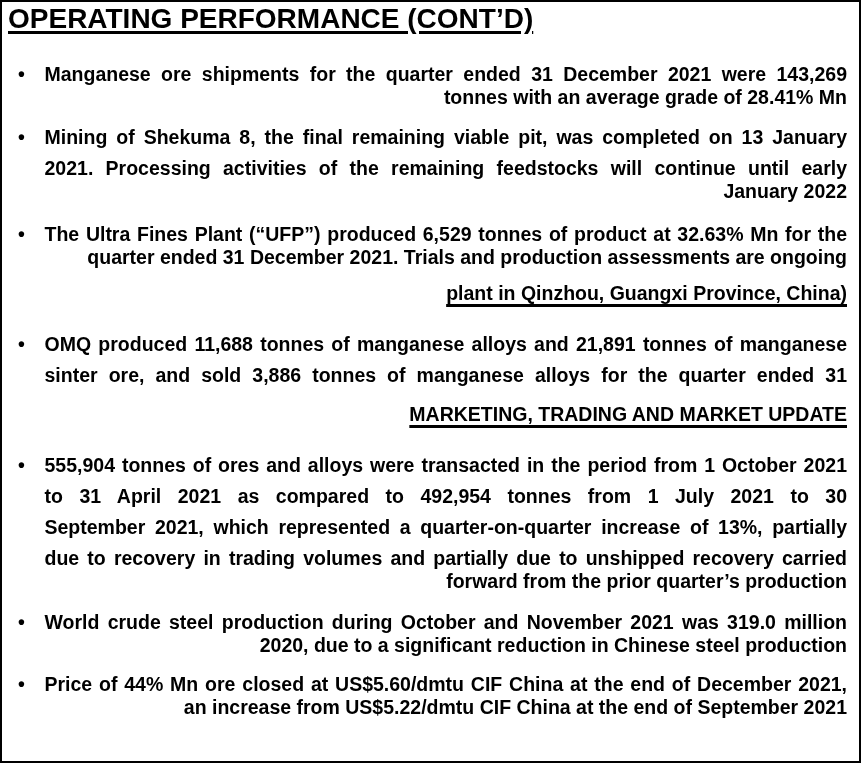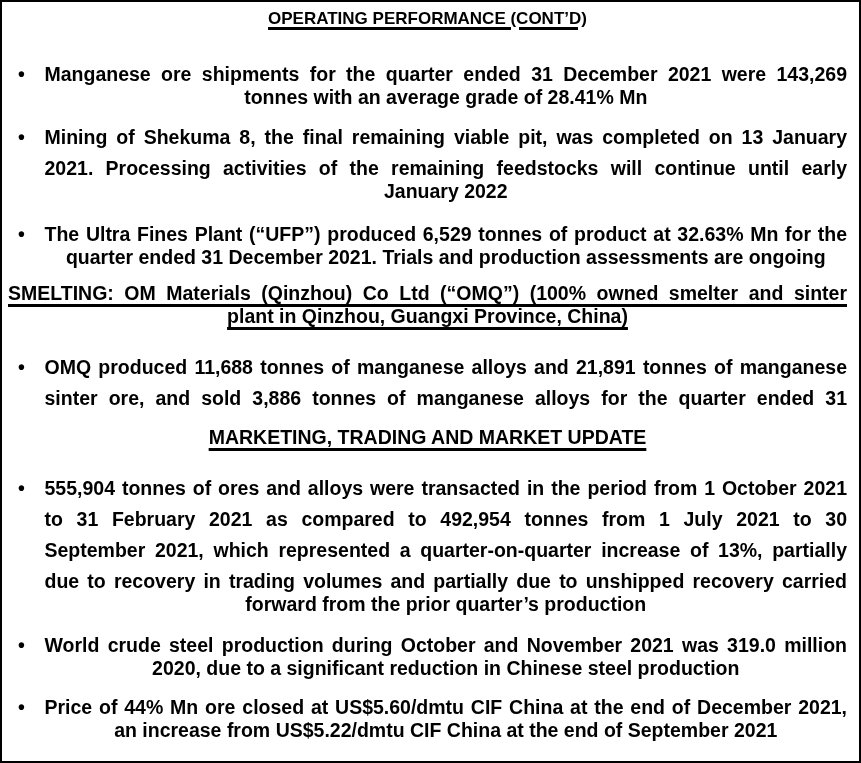--- a/index.html
+++ b/index.html
@@ -16,23 +16,22 @@
     padding: 2px 12px 0 6px;
     background: #ffffff;
     color: #000000;
     font-family: "Liberation Sans", sans-serif;
     font-weight: bold;
     font-size: 19.5px;
     line-height: 23px;
     overflow: hidden;
   }
   .doc-title {
-    text-align: center;
     margin-top: 3px;
-    font-size: 17px;
+    font-size: 28px;
     line-height: 23px;
   }
   .title-text {
     text-decoration: underline;
     text-decoration-thickness: 2.5px;
     text-underline-offset: 3px;
   }
   .bullet-item {
     position: relative;
     padding-left: 36.5px;
@@ -43,21 +42,21 @@
     top: 0;
     line-height: 23px;
   }
   .heading { }
   .jline {
     text-align: justify;
     text-align-last: justify;
     margin-top: 8px;
   }
   .lline {
-    text-align: center;
+    text-align: right;
   }
   .hl {
     text-decoration: underline;
     text-decoration-thickness: 2.5px;
     text-underline-offset: 4px;
   }
   .mt33 { margin-top: 33px; }
   .mt17 { margin-top: 17px; }
   .mt20 { margin-top: 20px; }
   .mt13 { margin-top: 13px; }
@@ -87,38 +86,37 @@
     <div class="lline">January 2022</div>
   </div>
 
   <div class="bullet-item mt20">
     <span class="dot">•</span>
     <div class="jline">The Ultra Fines Plant (“UFP”) produced 6,529 tonnes of product at 32.63% Mn for the</div>
     <div class="lline">quarter ended 31 December 2021. Trials and production assessments are ongoing</div>
   </div>
 
   <div class="heading mt13">
-    <div class="jline hl">SMELTING: OM Materials (Qinzhou) Co Ltd (“OMQ”) (100% owned smelter and sinter</div>
     <div class="lline hl">plant in Qinzhou, Guangxi Province, China)</div>
   </div>
 
   <div class="bullet-item mt28">
     <span class="dot">•</span>
     <div class="jline">OMQ produced 11,688 tonnes of manganese alloys and 21,891 tonnes of manganese</div>
     <div class="jline">sinter ore, and sold 3,886 tonnes of manganese alloys for the quarter ended 31</div>
   </div>
 
   <div class="heading mt16">
     <div class="lline hl">MARKETING, TRADING AND MARKET UPDATE</div>
   </div>
 
   <div class="bullet-item mt28">
     <span class="dot">•</span>
     <div class="jline">555,904 tonnes of ores and alloys were transacted in the period from 1 October 2021</div>
-    <div class="jline">to 31 February 2021 as compared to 492,954 tonnes from 1 July 2021 to 30</div>
+    <div class="jline">to 31 April 2021 as compared to 492,954 tonnes from 1 July 2021 to 30</div>
     <div class="jline">September 2021, which represented a quarter-on-quarter increase of 13%, partially</div>
     <div class="jline">due to recovery in trading volumes and partially due to unshipped recovery carried</div>
     <div class="lline">forward from the prior quarter’s production</div>
   </div>
 
   <div class="bullet-item mt18">
     <span class="dot">•</span>
     <div class="jline">World crude steel production during October and November 2021 was 319.0 million</div>
     <div class="lline">2020, due to a significant reduction in Chinese steel production</div>
   </div>

